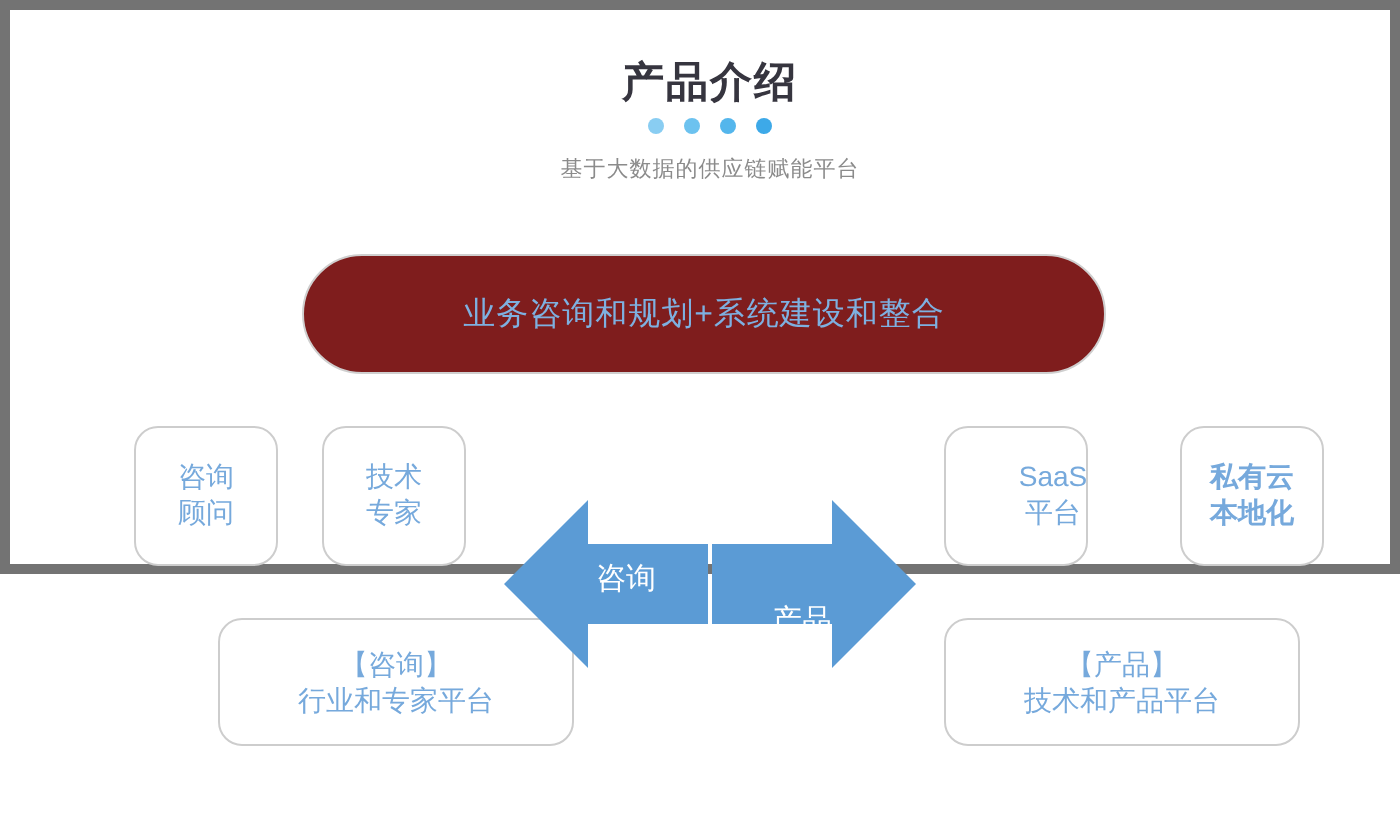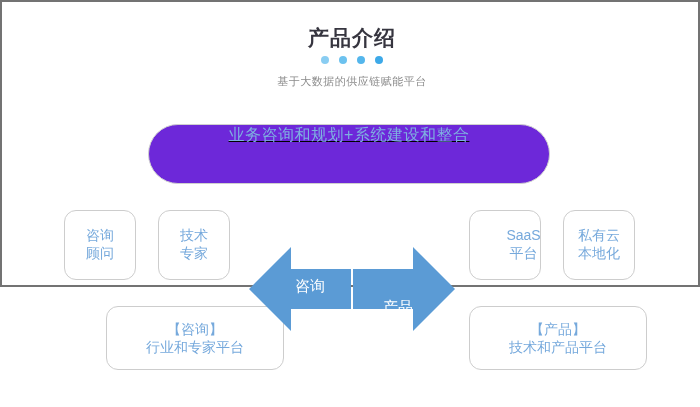--- a/index.html
+++ b/index.html
@@ -12,21 +12,21 @@
     background: #ffffff;
     font-family: "Liberation Sans", "DejaVu Sans", sans-serif;
     overflow: hidden;
   }
   #slide {
     position: relative;
     width: 700px;
     height: 287px;
     background: #ffffff;
     box-sizing: border-box;
-    border: 2px solid #737373;
+    border: 5px solid #737373;
   }
 
   
   .title {
     position: absolute;
     left: 0;
     top: 22px;
     width: 700px;
     text-align: center;
     font-size: 21px;
@@ -64,23 +64,23 @@
   .pill {
     position: absolute;
     left: 146px;
     top: 122px;
     width: 402px;
     height: 60px;
     border: 1.3px solid #cfcfcf;
     border-radius: 34px;
     box-sizing: border-box;
     display: flex;
-    justify-content: center;
-    background: #6d28d9;
-    text-decoration: underline;
+    align-items: center;
+    justify-content: center;
+    background: #7f1d1d;
   }
   .pill-label {
     font-size: 16px;
     color: #7eb0e0;
     letter-spacing: 0.5px;
   }
 
   
   .smallbox {
     position: absolute;
@@ -99,21 +99,21 @@
   .smallbox span {
     font-size: 14px;
     color: #76a9dc;
     display: block;
     text-align: center;
     white-space: nowrap;
   }
   #sb-0 { left: 62px;  top: 208px; }
   #sb-1 { left: 156px; top: 208px; }
   #sb-2 { left: 467px; top: 208px; padding-left: 37px; }
-  #sb-3 { left: 561px; top: 208px; }
+  #sb-3 { left: 585px; top: 208px; font-weight: bold; }
 
   
   .widebox {
     position: absolute;
     width: 178px;
     height: 64px;
     border: 1.3px solid #cdcdcd;
     border-radius: 12px;
     box-sizing: border-box;
     background: #ffffff;

